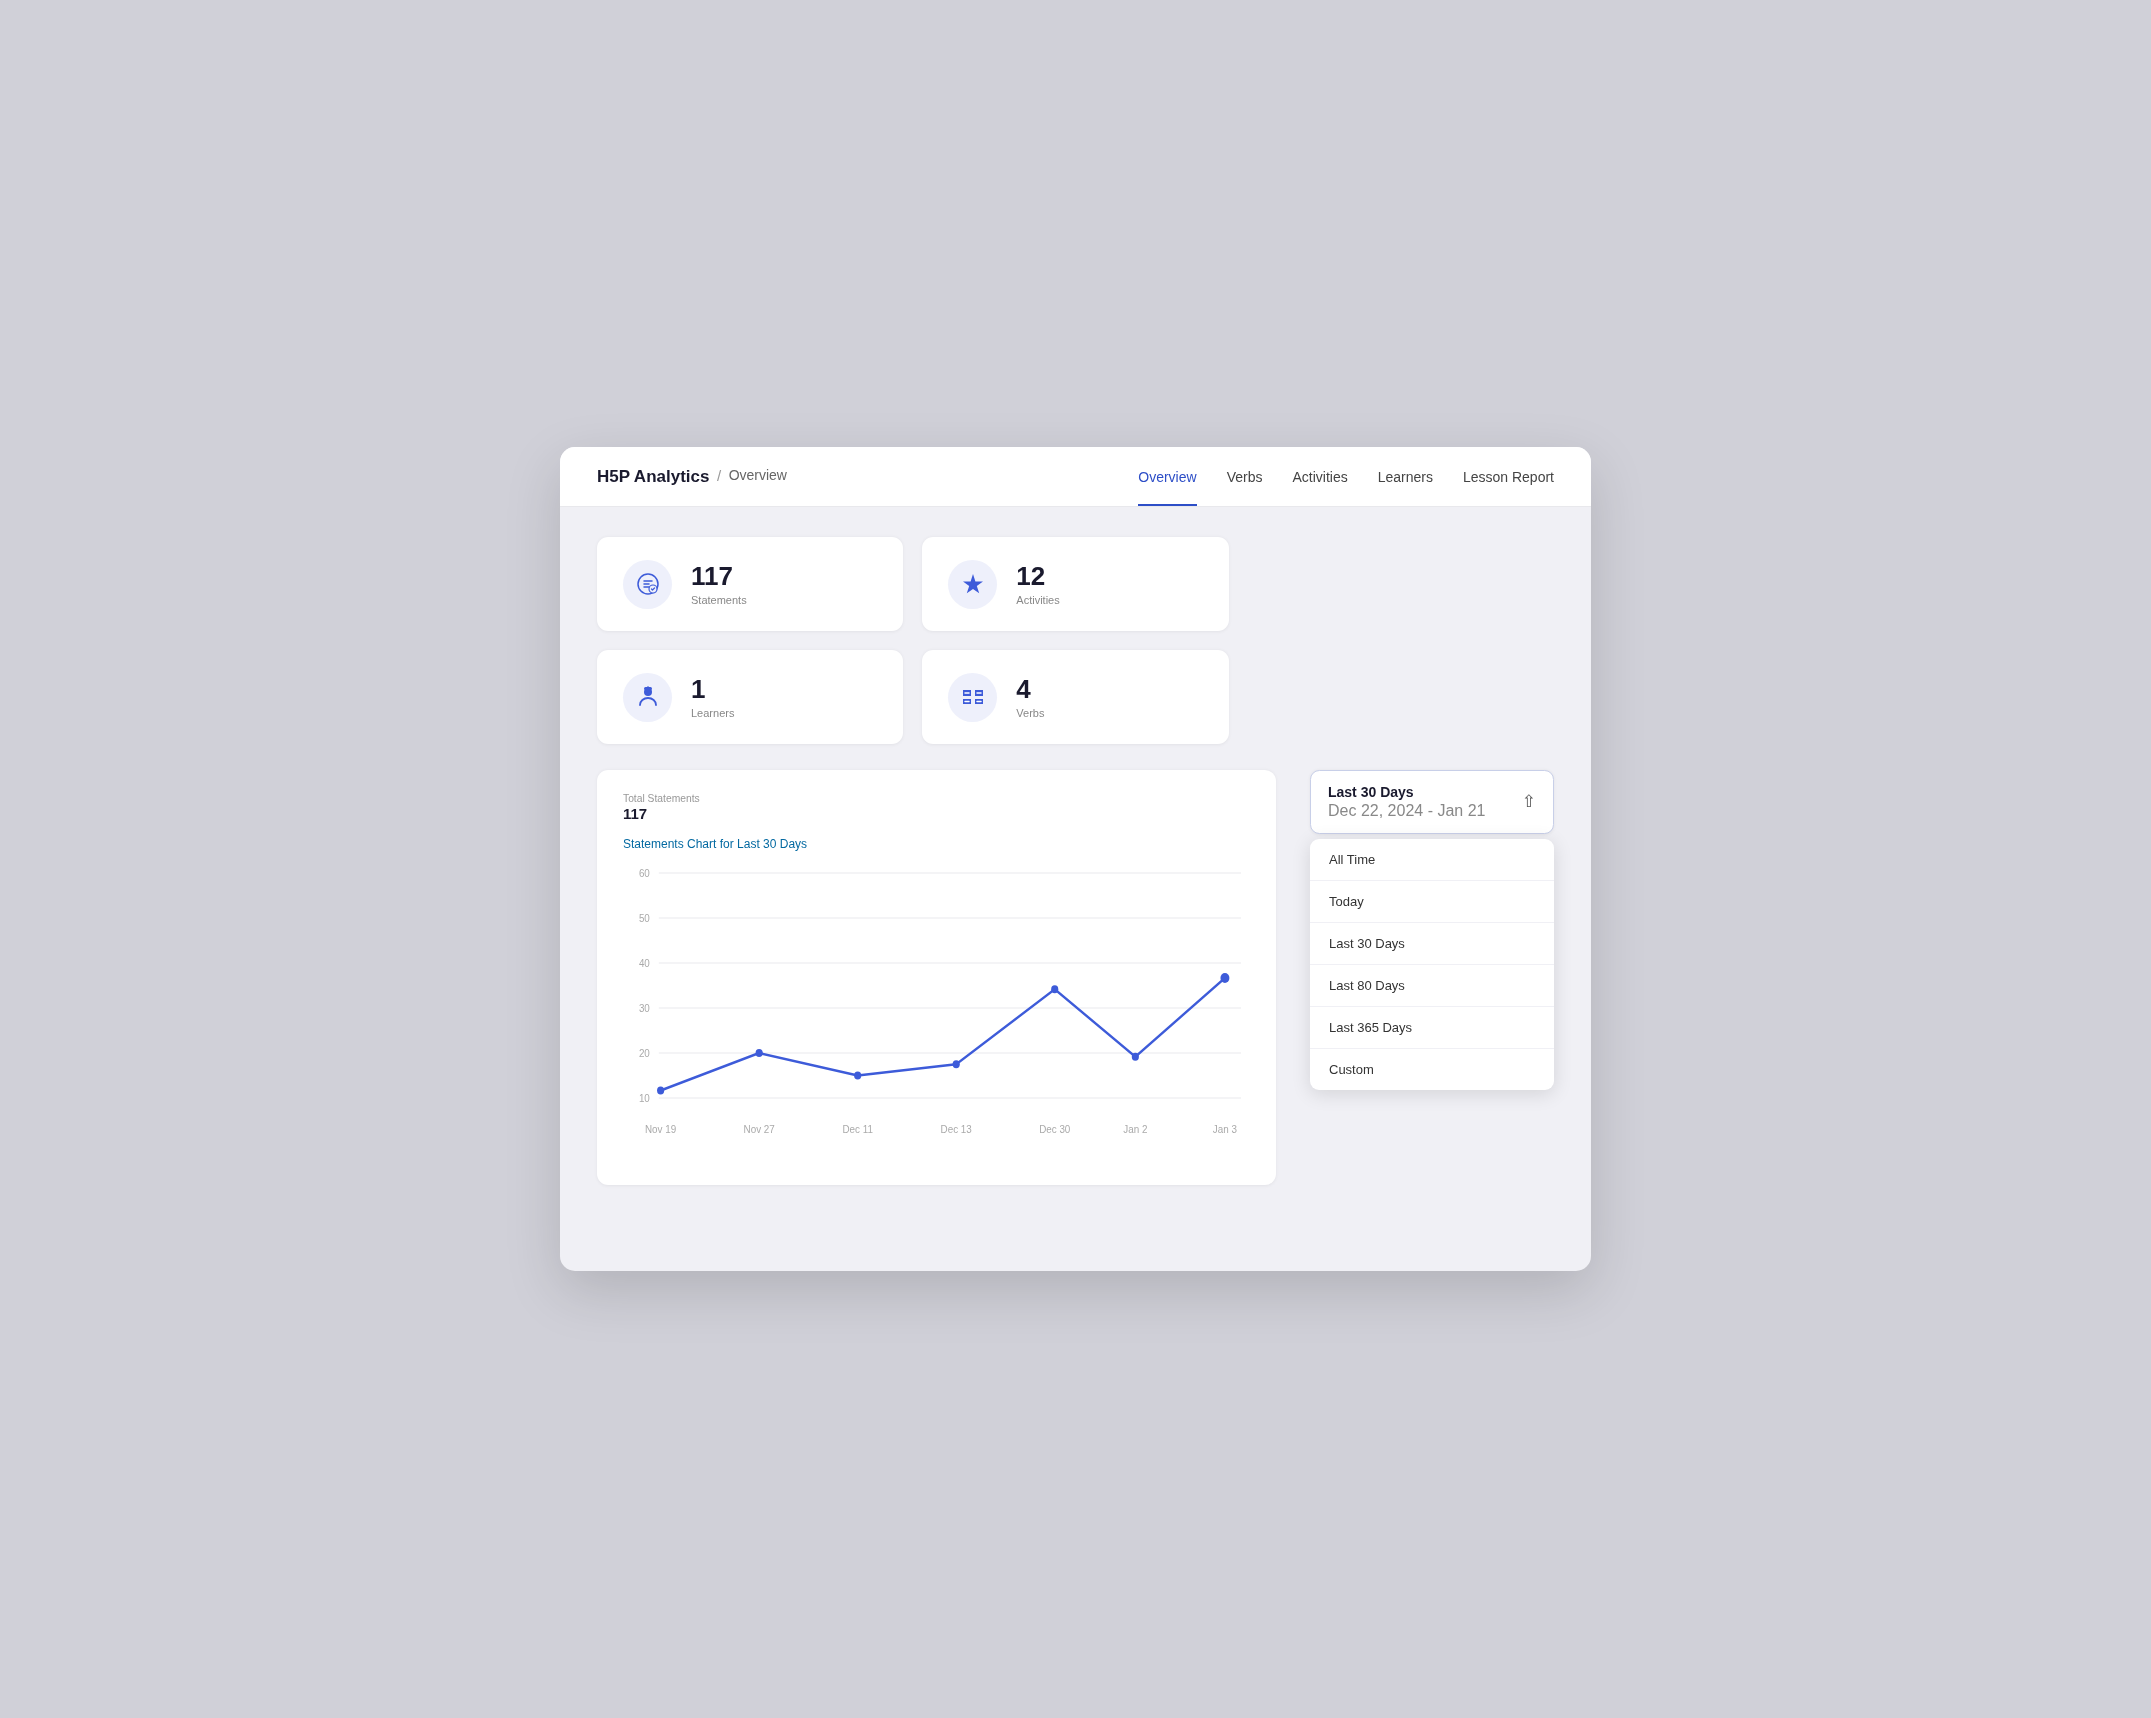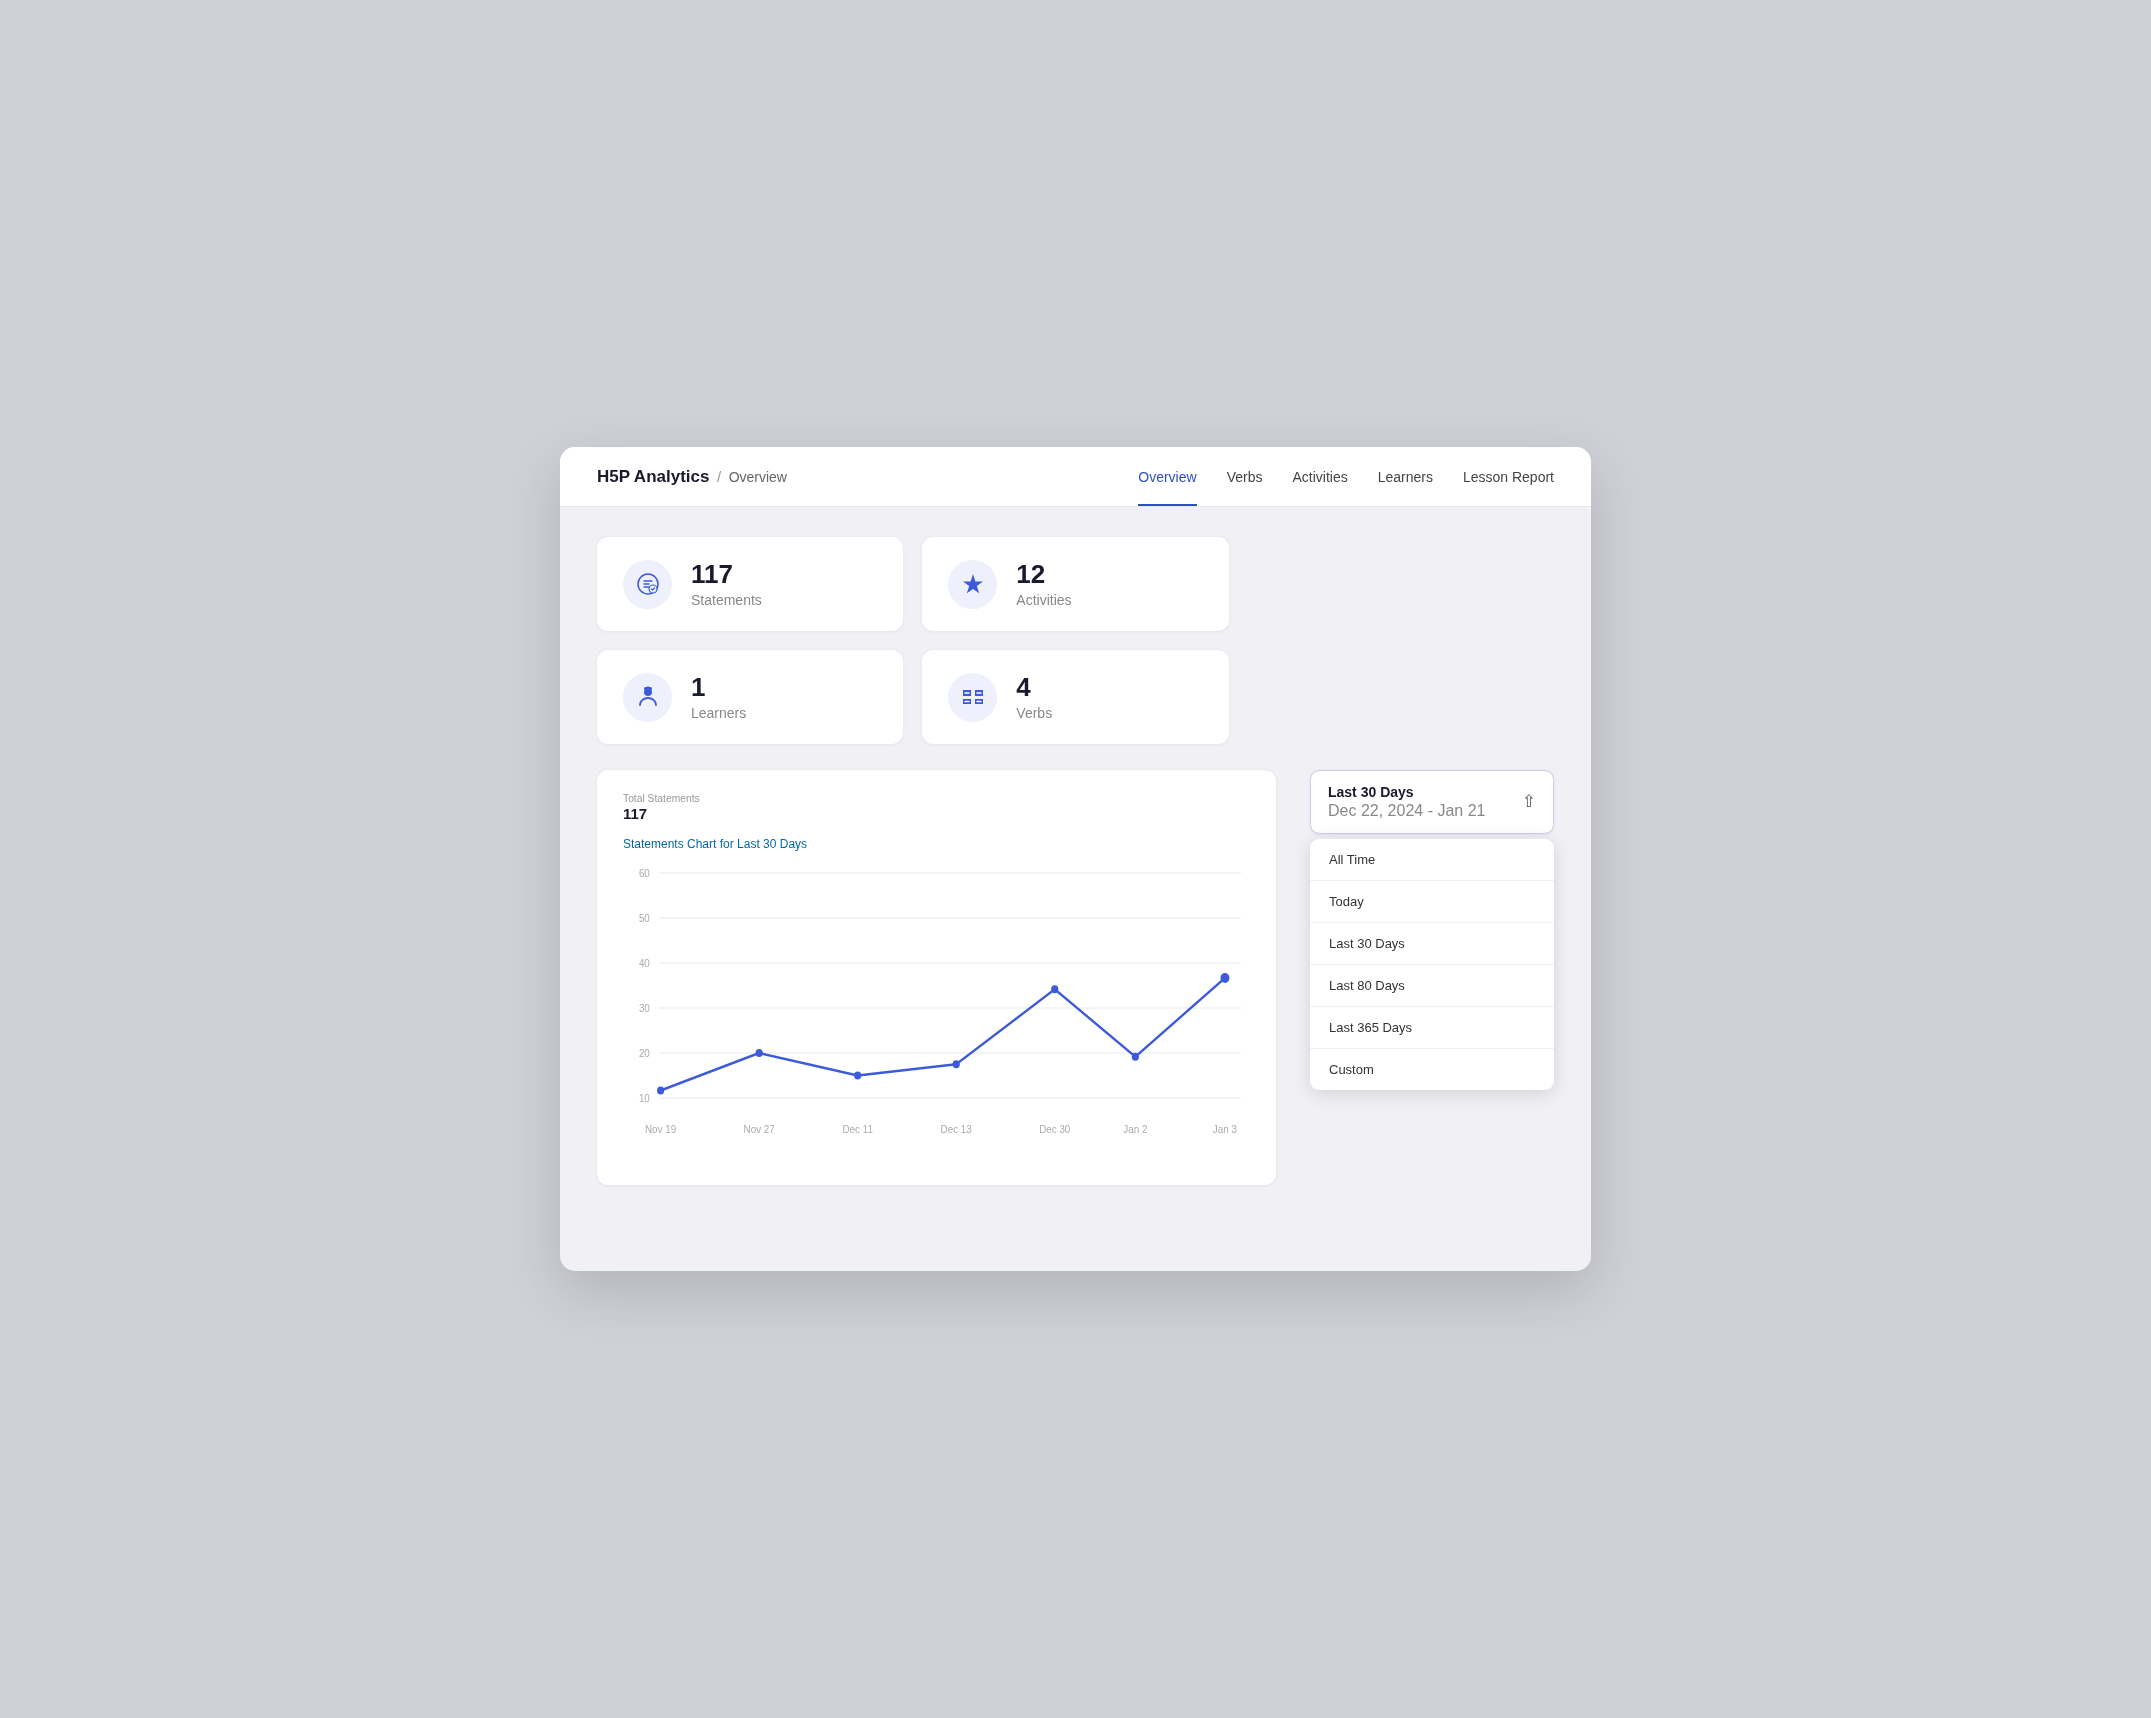--- a/index.html
+++ b/index.html
@@ -26,21 +26,21 @@
       background: #ffffff;
       padding: 0 37px;
       height: 60px;
       display: flex;
       align-items: center;
       justify-content: space-between;
       border-bottom: 0.9px solid #e8e8ec;
     }
     .header-left {
       display: flex;
-      align-items: center;
+      align-items: flex-start;
       gap: 7.5px;
     }
     .app-title {
       font-size: 17px;
       font-weight: 600;
       color: #1a1a2e;
     }
     .breadcrumb-sep {
       color: #999;
       font-size: 15px;
@@ -114,21 +114,21 @@
       height: 24px;
     }
     .card-text {}
     .card-number {
       font-size: 26px;
       font-weight: 700;
       color: #1a1a2e;
       line-height: 1.1;
     }
     .card-label {
-      font-size: 14px;
+      font-size: 11px;
       color: #888;
       margin-top: 2.8px;
     }
     .card-placeholder {
       background: transparent;
       box-shadow: none;
     }
 
     
     .bottom-area {

